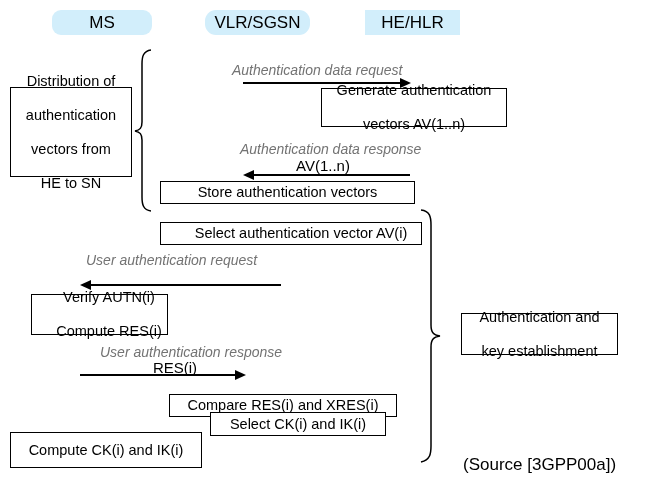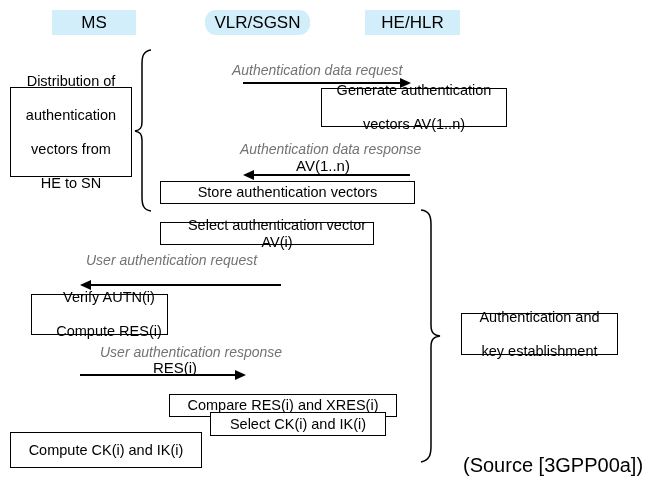--- a/index.html
+++ b/index.html
@@ -71,35 +71,35 @@
   .arrow-head {
     width: 0; height: 0;
     border-top: 5px solid transparent;
     border-bottom: 5px solid transparent;
   }
   .arrow-head.right { border-left: 11px solid #000000; }
   .arrow-head.left  { border-right: 11px solid #000000; }
 
   
   .source-note {
-    font-size: 20px;
+    font-size: 17px;
     line-height: 20px;
     white-space: nowrap;
     color: #000;
   }
 
   
   .brace svg { display: block; }
 </style>
 </head>
 <body>
 
 <div id="canvas">
 
-  <div class="abs col-header" style="left:52px; top:10px; width:84px;">MS</div>
+  <div class="abs col-header" style="left:52px; top:10px; width:100px;border-radius:9px;">MS</div>
 
   <div class="abs col-header" style="left:205px; top:10px; width:105px;border-radius:11px;">VLR/SGSN</div>
 
   <div class="abs col-header" style="left:365px; top:10px; width:95px;">HE/HLR</div>
 
   <div class="abs brace" style="left:134px; top:48px;">
     <svg width="22" height="165" viewBox="0 0 22 165" xmlns="http://www.w3.org/2000/svg">
       <path d="M17 2 C 9 3, 8 9, 8 16 L 8 74 C 8 80, 6 82, 1 83 C 6 84, 8 86, 8 92 L 8 149 C 8 156, 9 162, 17 163" fill="none" stroke="#000000" stroke-width="1.5"></path>
     </svg>
   </div>
@@ -139,21 +139,21 @@
     </svg>
   </div>
 
   <div class="abs box" style="left:461px; top:313px; width:157px; height:42px;">
     <span>
       <span>Authentication and</span><br>
       <span>key establishment</span>
     </span>
   </div>
 
-  <div class="abs box" style="left:160px; top:222px; width:214px; height:23px;padding-left:24px;">
+  <div class="abs box" style="left:160px; top:222px; width:262px; height:23px;padding-left:24px;">
     <span>Select authentication vector AV(i)</span>
   </div>
 
   <div class="abs msg-label" style="left:86px; top:252px;">User authentication request</div>
   <div class="abs arrow-line" style="left:91px; top:284px; width:190px;"></div>
   <div class="abs arrow-head left" style="left:80px; top:280px;"></div>
 
   <div class="abs box" style="left:31px; top:294px; width:137px; height:41px;padding-left:23px;">
     <span>
       <span>Verify AUTN(i)</span><br>

